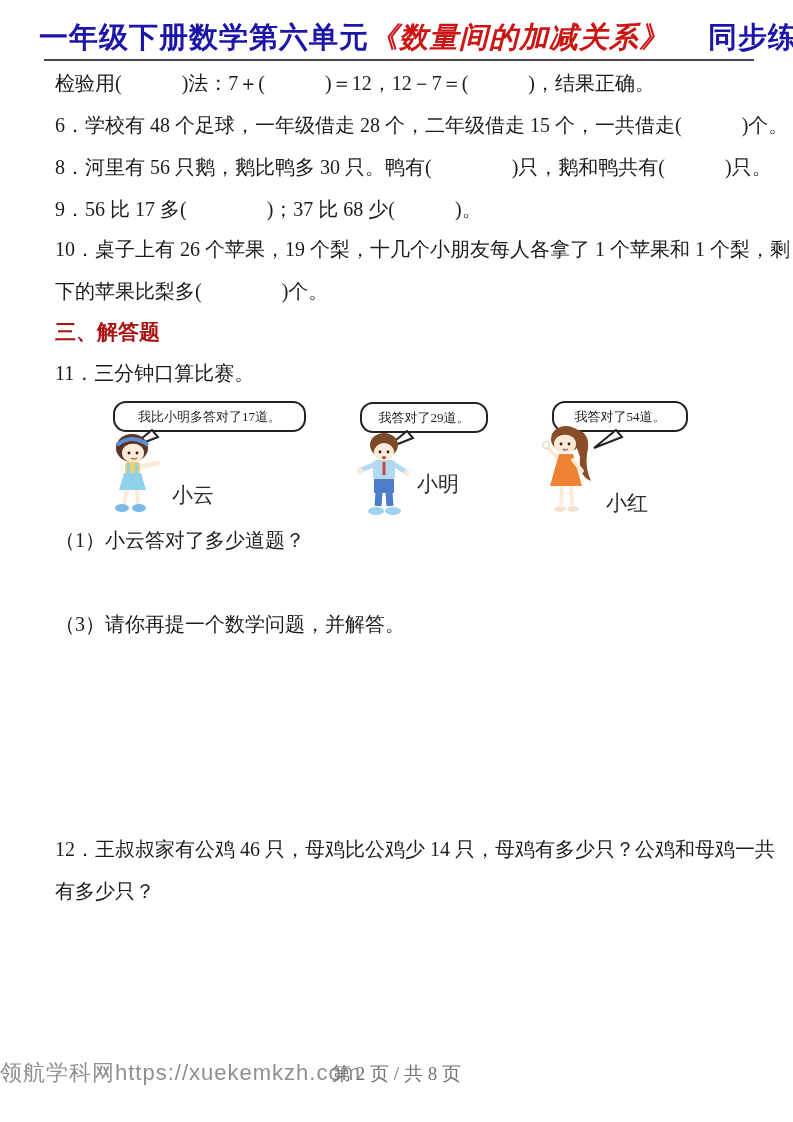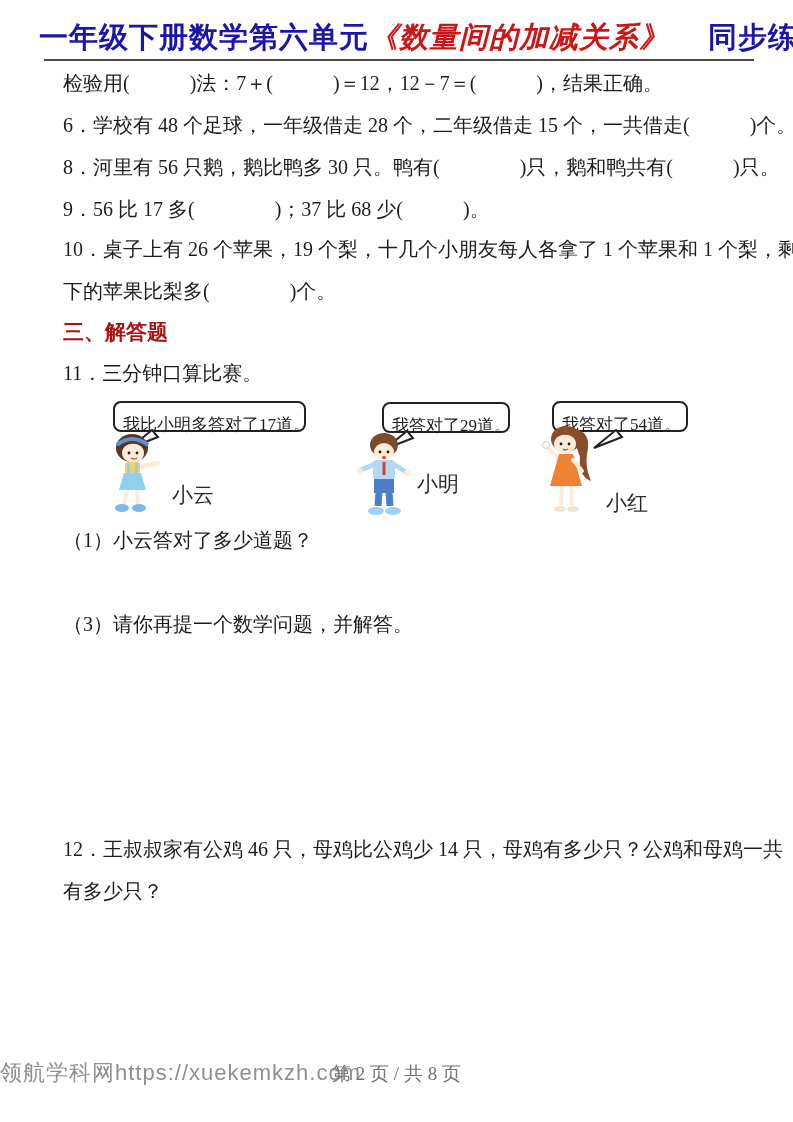--- a/index.html
+++ b/index.html
@@ -19,32 +19,32 @@
     white-space:nowrap;
   }
   .title-blue{color:#1c16a8;margin-left:39px;}
   .title-red{color:#cc1616;font-style:italic;}
   .title-rule{
     position:absolute;left:44px;top:59px;width:710px;height:0;
     border-top:2px solid #4a4a4a;
   }
   .line{
     position:absolute;left:55px;
-    font-size:20px;line-height:26px;white-space:nowrap;margin-left:8px;
+    font-size:20px;line-height:26px;white-space:nowrap;
   }
   .section-head{
     color:#aa1111;font-weight:bold;font-size:21px;
   }
   .bubble{
     position:absolute;box-sizing:border-box;
-    border:2px solid #222222;border-radius:8px;
+    border:2px solid #222222;border-radius:13px;
     background:#ffffff;
-    font-size:17px;line-height:27px;height:31px;
+    font-size:13px;line-height:27px;height:31px;
     text-align:center;white-space:nowrap;
-    padding:8px 8px;
+    padding:0 8px;
   }
   .tail{position:absolute;}
   .char-svg{position:absolute;}
   .char-name{
     position:absolute;font-size:21px;white-space:nowrap;color:#2a2a2a;
   }
   .footer-watermark{
     position:absolute;top:1058px;left:0;width:793px;
     font-family:"Liberation Sans","DejaVu Sans",sans-serif;
     font-size:22px;color:#8f8f8f;letter-spacing:1px;
@@ -71,21 +71,21 @@
   <div class="line" style="top:154px">8．河里有 56 只鹅，鹅比鸭多 30 只。鸭有(　　　　)只，鹅和鸭共有(　　　)只。</div>
   <div class="line" style="top:196px">9．56 比 17 多(　　　　)；37 比 68 少(　　　)。</div>
   <div class="line" style="top:236px">10．桌子上有 26 个苹果，19 个梨，十几个小朋友每人各拿了 1 个苹果和 1 个梨，剩</div>
   <div class="line" style="top:278px">下的苹果比梨多(　　　　)个。</div>
 
   <div class="line section-head" style="top:319px">三、解答题</div>
 
   <div class="line" style="top:360px">11．三分钟口算比赛。</div>
 
   <div class="bubble" style="left:113px;top:401px;width:193px">我比小明多答对了17道。</div>
-  <div class="bubble" style="left:382px;top:402px;width:128px">我答对了29道。</div>
+  <div class="bubble" style="left:360px;top:402px;width:128px">我答对了29道。</div>
   <div class="bubble" style="left:552px;top:401px;width:136px">我答对了54道。</div>
 
   <svg class="tail" style="left:128px;top:429px" width="34" height="22">
     <polygon points="24,1 2,19 30,8" fill="#ffffff" stroke="#222222" stroke-width="2"></polygon>
   </svg>
   <svg class="tail" style="left:383px;top:430px" width="34" height="22">
     <polygon points="24,1 2,19 30,8" fill="#ffffff" stroke="#222222" stroke-width="2"></polygon>
   </svg>
   <svg class="tail" style="left:592px;top:429px" width="34" height="22">
     <polygon points="24,1 2,19 30,8" fill="#ffffff" stroke="#222222" stroke-width="2"></polygon>

